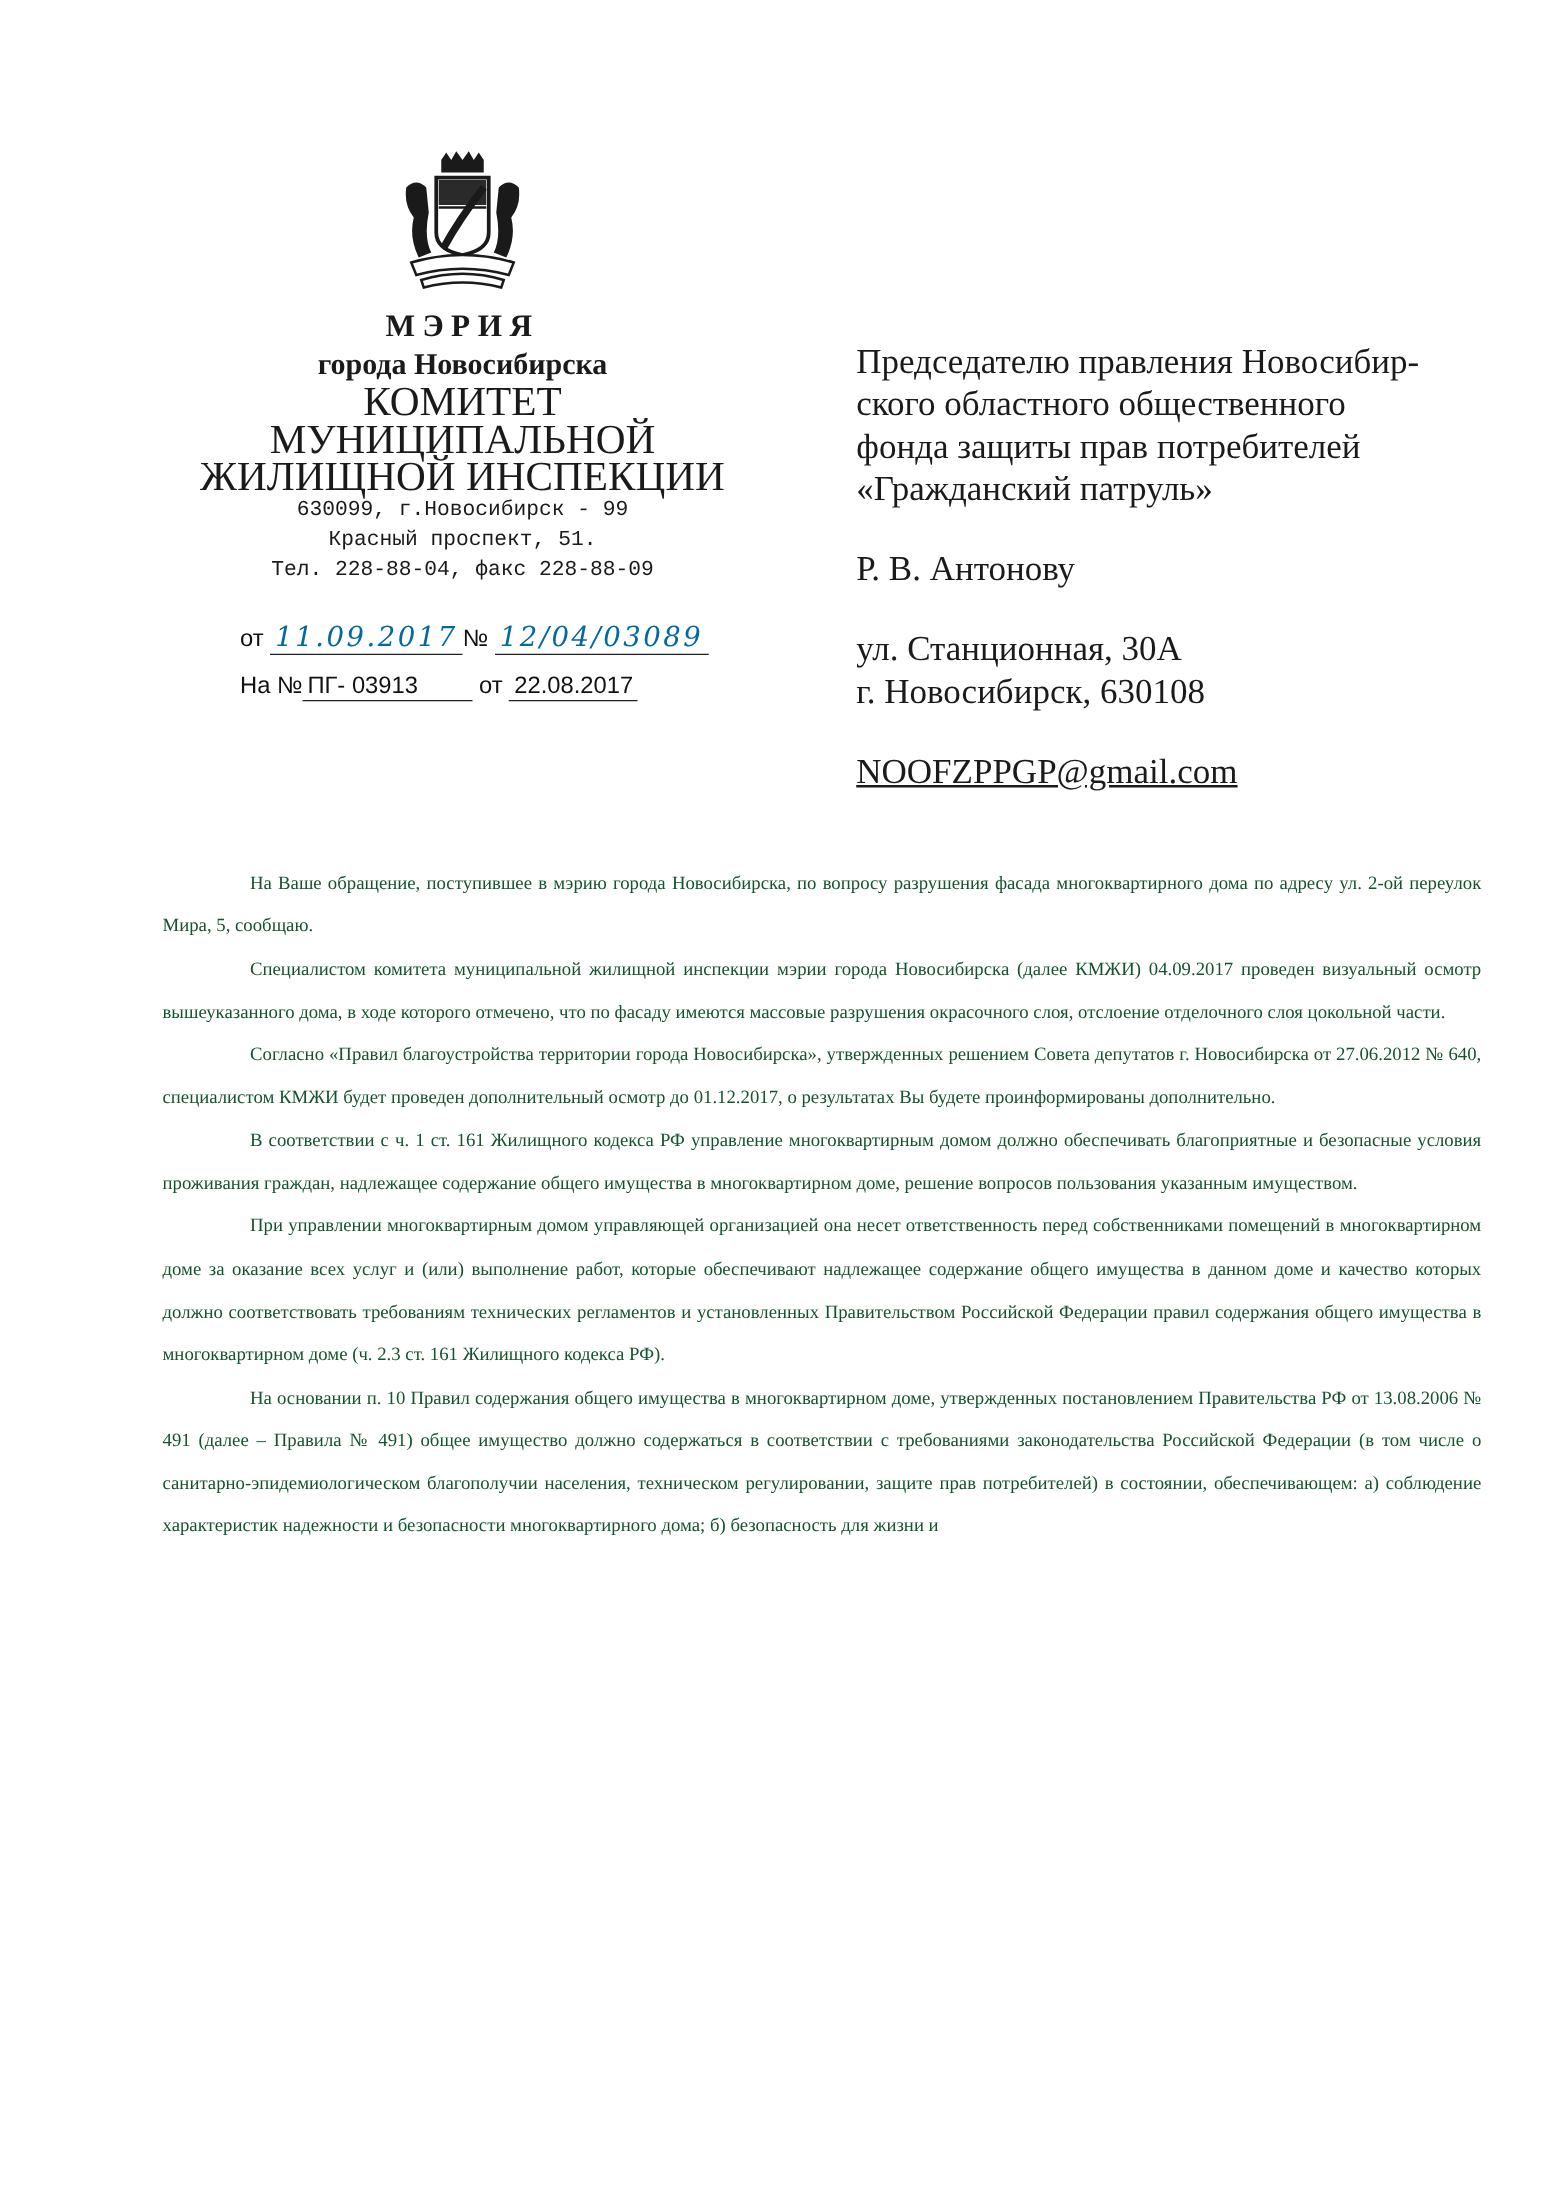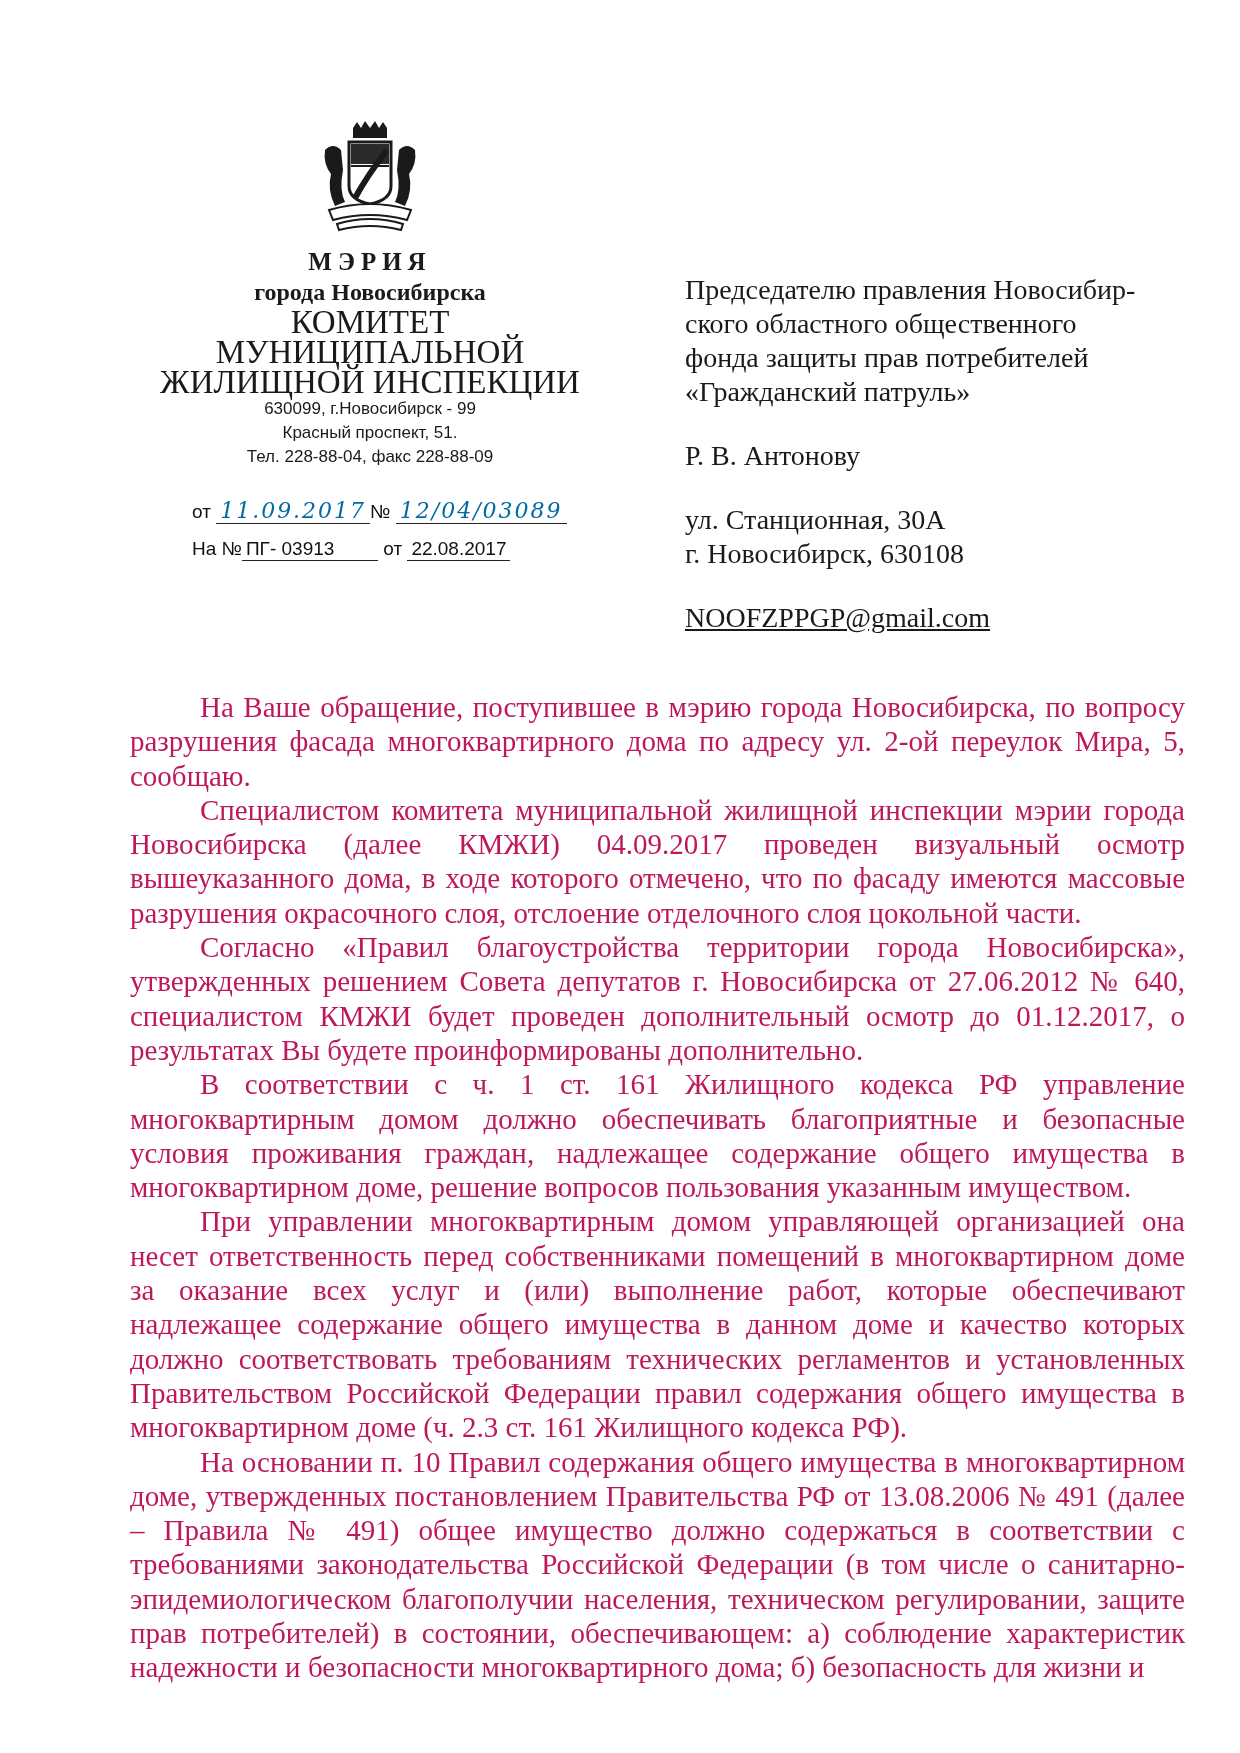--- a/index.html
+++ b/index.html
@@ -4,34 +4,34 @@
 <style>
   html, body { margin: 0; padding: 0; background: #ffffff; }
   body { width: 1240px; height: 1753px; position: relative; overflow: hidden; color: #1a1a1a; }
 
   
   #letterhead { position: absolute; left: 150px; top: 120px; width: 440px; text-align: center; }
   #coat { display: block; margin: 0 auto; width: 110px; height: 115px; }
   .lh-mayor { font-family: "Liberation Serif", serif; font-weight: bold; font-size: 25px; letter-spacing: 6px; margin-top: 12px; line-height: 30px; }
   .lh-city { font-family: "Liberation Serif", serif; font-weight: bold; font-size: 24px; line-height: 30px; }
   .lh-comm { font-family: "Liberation Serif", serif; font-size: 33px; line-height: 30px; }
-  .lh-addr { font-family: Liberation Sans, sans-serif; font-size: 17px; line-height: 24px; }
+  .lh-addr { font-family: Liberation Mono, monospace; font-size: 17px; line-height: 24px; }
 
   #refs { position: absolute; left: 192px; top: 498px; font-family: "Liberation Sans", sans-serif; font-size: 19px; color: #111; }
   .ref-row { height: 40px; white-space: nowrap; }
   .hand { font-family: "DejaVu Serif", serif; font-style: italic; color: #0369a1; font-size: 22px; display: inline-block; border-bottom: 1.5px solid #222; padding: 0 4px; letter-spacing: 2px; }
   .uline { display: inline-block; border-bottom: 1.5px solid #222; padding: 0 4px; }
 
   
   #addressee { position: absolute; left: 685px; top: 273px; width: 480px; font-family: "Liberation Serif", serif; font-size: 28px; line-height: 34px; color: #1a1a1a; }
   .gap { height: 30px; }
   .email { text-decoration: underline; }
 
   
-  #body { position: absolute; left: 130px; top: 690px; width: 1055px; font-family: "Liberation Serif", serif; font-size: 29px; line-height: 34.3px; text-align: justify; color: #be185d; }
+  #body { position: absolute; left: 130px; top: 690px; width: 1055px; font-family: "Liberation Serif", serif; font-size: 15px; line-height: 34.3px; text-align: justify; color: #14532d; }
   #body p { margin: 0; text-indent: 70px; }
 </style>
 </head>
 <body>
 
 <div id="letterhead">
   <svg id="coat" viewBox="0 0 110 115">
 
     <path d="M38 8 L42 2 L46 8 L50 1 L55 8 L60 1 L64 8 L68 2 L72 8 L72 18 L38 18 Z" fill="#1a1a1a"></path>
 

